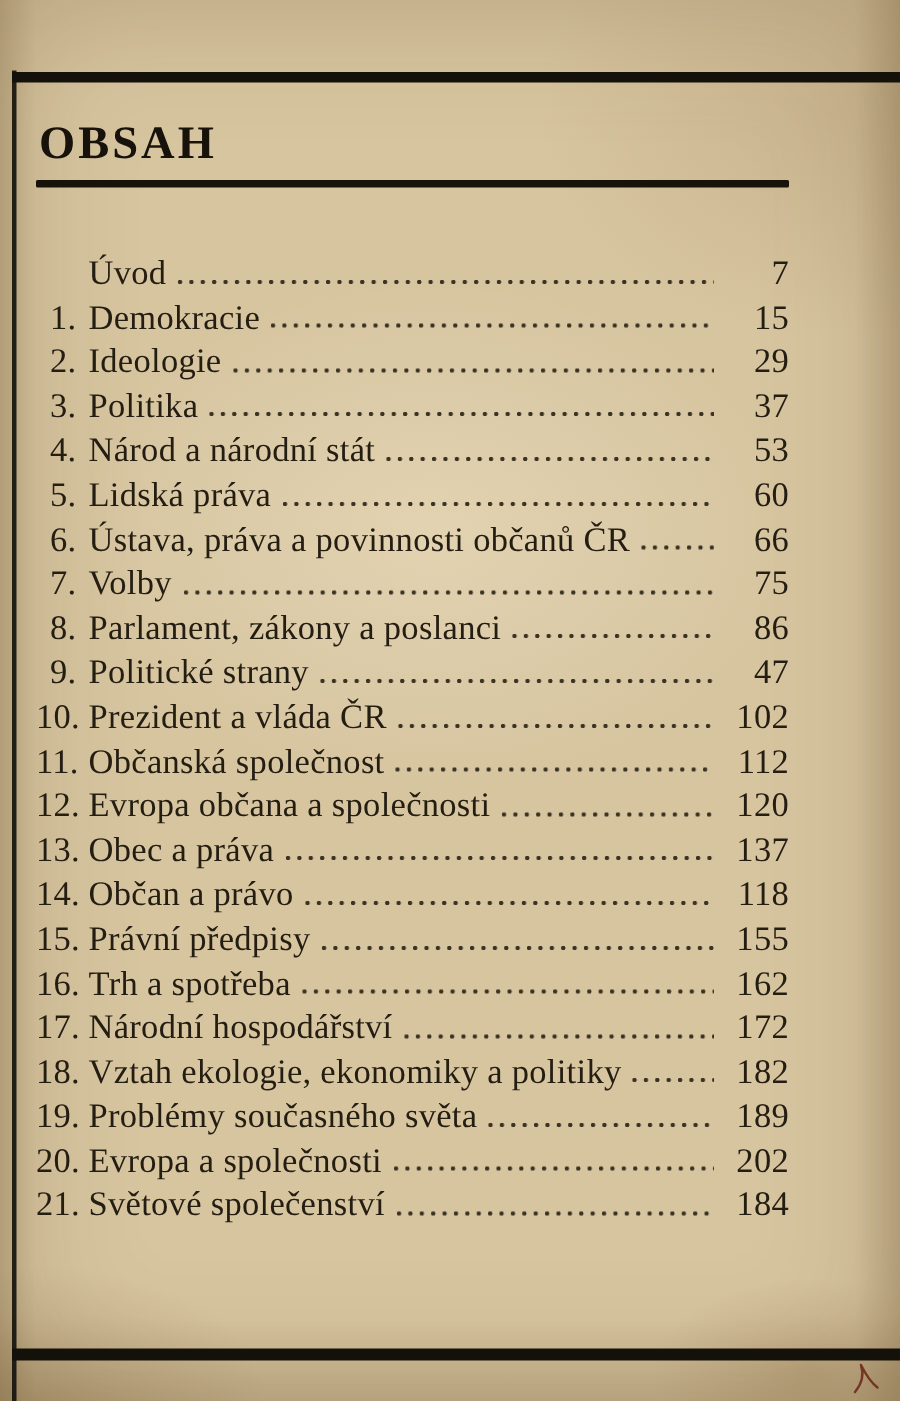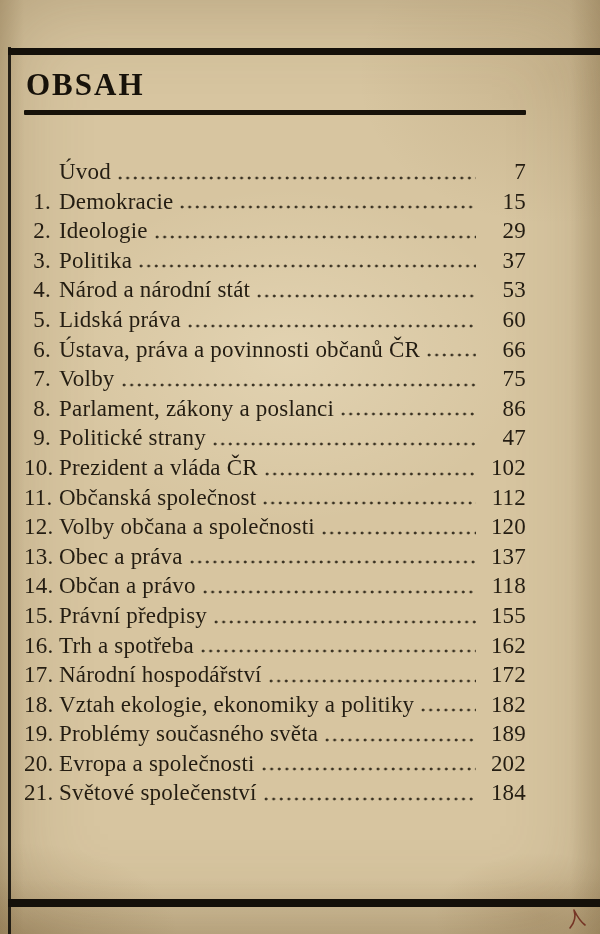--- a/index.html
+++ b/index.html
@@ -39,21 +39,21 @@
     left: 8px;
     right: 0;
     background: #14100a;
   }
   .bar.top    { top: 48px;  height: 7px; }
   .bar.bottom { top: 899px; height: 8px; }
 
   .content {
     position: absolute;
     left: 24px;
-    top: 54px;
+    top: 64px;
     width: 502px;
   }
   h1.title {
     margin: 13px 0 0 2px;
     font-size: 31px;
     font-weight: bold;
     letter-spacing: 2px;
     color: #17120a;
   }
   .title-rule {
@@ -183,21 +183,21 @@
         <span class="pg">102</span>
       </div>
         <div class="row">
         <span class="num">11.</span>
         <span class="label">Občanská společnost</span>
         <span class="leader"></span>
         <span class="pg">112</span>
       </div>
         <div class="row">
         <span class="num">12.</span>
-        <span class="label">Volby občana a společnosti</span>
+        <span class="label">Evropa občana a společnosti</span>
         <span class="leader"></span>
         <span class="pg">120</span>
       </div>
         <div class="row">
         <span class="num">13.</span>
         <span class="label">Obec a práva</span>
         <span class="leader"></span>
         <span class="pg">137</span>
       </div>
         <div class="row">

